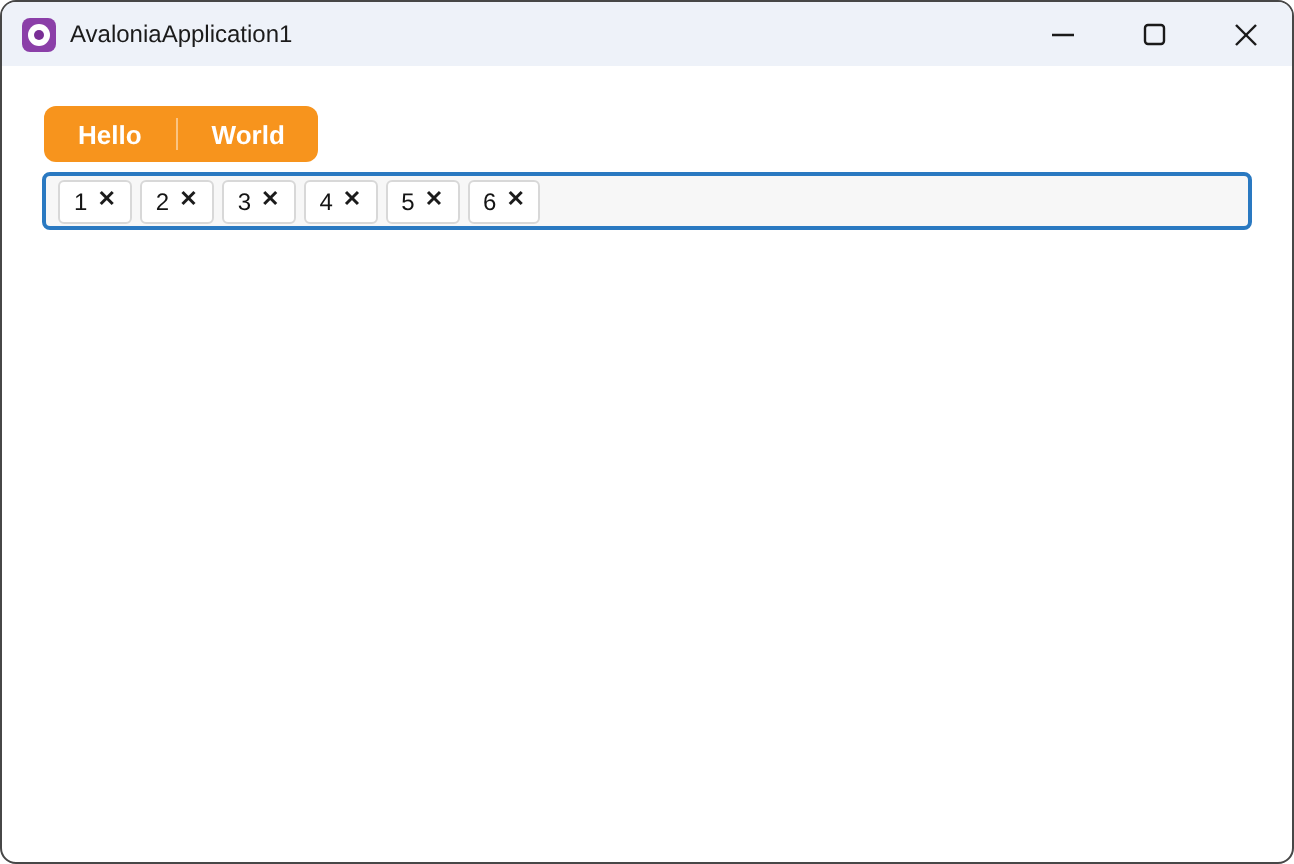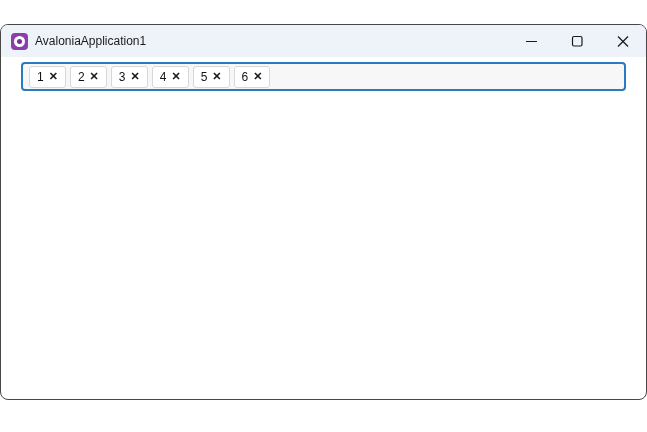--- a/index.html
+++ b/index.html
@@ -2,26 +2,25 @@
 <html><head>
 <meta charset="utf-8">
 <style>
   html, body { margin: 0; padding: 0; background: #ffffff; }
   * { box-sizing: border-box; }
   body { font-family: "Liberation Sans", sans-serif; }
 
   .window {
     position: relative;
     width: 647px;
-    height: 376px;
+    height: 432px;
     background: #ffffff;
     border: 1px solid #474747;
     border-radius: 8px;
     overflow: hidden;
-    margin-top: 24px;
   }
 
   
   .titlebar {
     height: 32px;
     background: #eef2f9;
     display: flex;
     align-items: center;
   }
   .app-icon {
@@ -161,20 +160,29 @@
     <button class="caption-btn">
       <svg width="46" height="32" viewBox="0 0 46 32">
         <line x1="18" y1="11.5" x2="28" y2="21.5" stroke="#1a1a1a" stroke-width="1.2"></line>
         <line x1="28" y1="11.5" x2="18" y2="21.5" stroke="#1a1a1a" stroke-width="1.2"></line>
       </svg>
     </button>
   </div>
 
   <div class="content">
 
+    <div class="tabstrip">
+      <div class="tab">
+        <span>Hello</span>
+      </div>
+      <div class="tab-divider"></div>
+      <div class="tab">
+        <span>World</span>
+      </div>
+    </div>
 
     <div class="chips-box">
       <span class="chip">
         <span class="chip-label">1</span>
         <button class="chip-x">✕</button>
       </span>
       <span class="chip">
         <span class="chip-label">2</span>
         <button class="chip-x">✕</button>
       </span>

